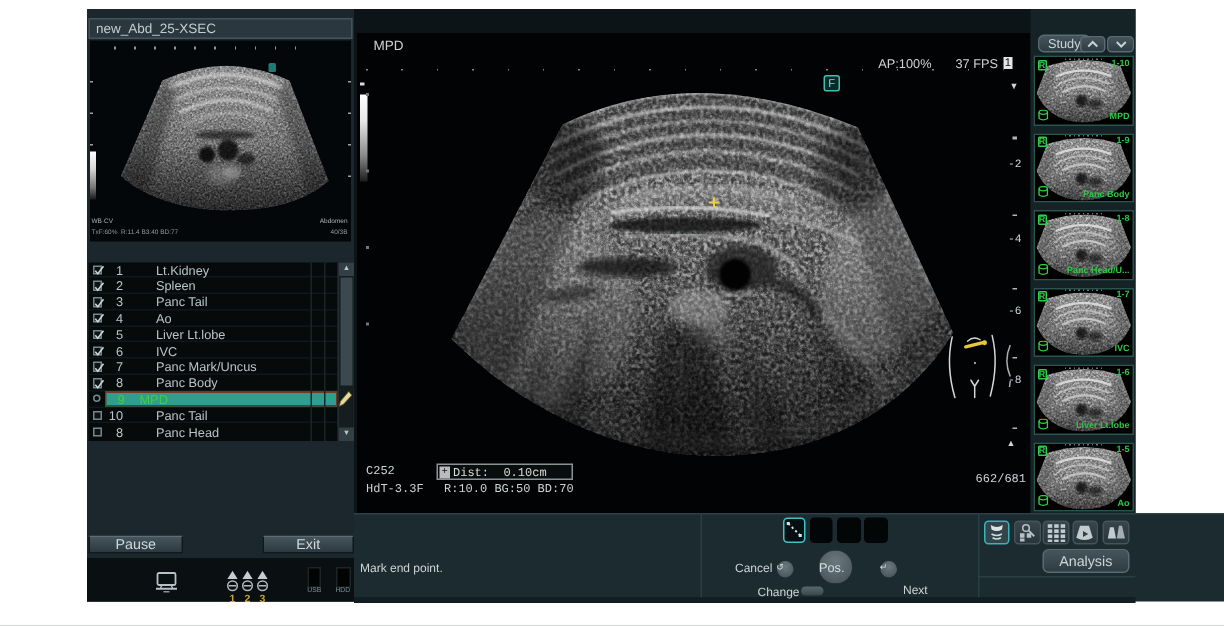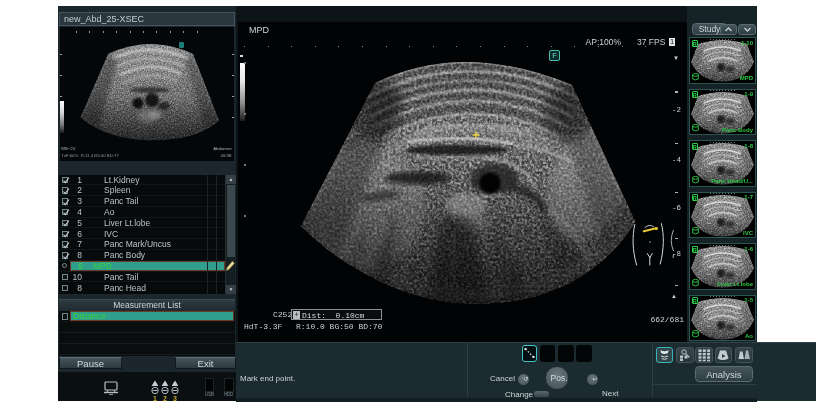--- a/index.html
+++ b/index.html
@@ -41,21 +41,21 @@
   position:absolute;left:5px;top:3.5px;}
 #img{position:absolute;left:180px;top:16px;width:449px;height:320px;background:#010304;overflow:hidden;}
 .wt{position:absolute;color:#cdd4d6;font-size:9px;}
 .mono{font-family:"Liberation Mono",monospace;}
 
 #tb{position:absolute;left:178px;top:336px;width:583px;height:59px;background:#1b2b30;
   border-top:1px solid #2c4248;}
 .tline{position:absolute;background:#2a3f45;}
 .sqr{position:absolute;top:8px;width:15.5px;height:17px;background:#020607;border-radius:3px;}
 .circ{position:absolute;border-radius:50%;background:radial-gradient(circle at 50% 35%,#6b787e,#414e55);
-  color:#d6dee0;text-align:right;}
+  color:#d6dee0;text-align:left;}
 
 #rp{position:absolute;left:629px;top:0;width:70px;height:336px;background:#152327;}
 .rbtn{position:absolute;background:linear-gradient(#45545b,#2e3c43);border:1px solid #5a6b73;
   border-radius:3px;color:#ccd6d9;font-size:8.5px;text-align:center;}
 .thumb{position:absolute;left:2px;width:67px;height:46.5px;background:#000;
   border:1px solid #295450;}
 .gtx{position:absolute;color:#2cc944;font-size:6px;font-weight:bold;}
 .ibtn{position:absolute;top:345.5px;width:17.5px;height:16.5px;background:linear-gradient(#38464c,#28363c);
   border:1px solid #44545a;border-radius:3px;}
 </style>
@@ -216,31 +216,20 @@
             <span class="num">8</span>
             <span class="nm">Panc Head</span>
           </div>
       <div class="vline" style="left:148px;"></div>
       <div class="vline" style="left:157px;"></div>
       <div id="sb">
         <div class="sbtn" style="top:0;">▲</div>
         <div id="sbthumb"></div>
         <div class="sbtn" style="top:110px;">▼</div>
       </div>
-    </div>
-    <div class="hdrbar" style="top:293px;height:11.5px;line-height:11.5px;">Measurement List</div>
-    <div id="ml">
-      <div class="row" style="top:0;height:11.5px;">
-        <span class="cb" style="top:2.5px;"></span>
-        <span class="hl" style="position:absolute;left:11px;top:0.5px;width:164px;height:10px;
-          border:1px solid #6e3a24;font-size:8.5px;line-height:9.5px;padding-left:2px;color:#3bd23f;">Distance</span>
-      </div>
-      <div style="position:absolute;left:0;top:11.5px;width:176px;height:11px;border-bottom:1px solid #131b1d;"></div>
-      <div style="position:absolute;left:0;top:22.5px;width:176px;height:11px;border-bottom:1px solid #131b1d;"></div>
-      <div style="position:absolute;left:0;top:33.5px;width:176px;height:11px;border-bottom:1px solid #131b1d;"></div>
     </div>
     <div class="btn" style="left:1px;top:350.5px;width:63px;">Pause</div>
     <div class="btn" style="left:117px;top:350.5px;width:61px;">Exit</div>
     <div id="lpbot">
       <svg class="abs" style="left:44px;top:9px;" width="18" height="15" viewBox="0 0 18 15">
         <rect x="3" y="1" width="12" height="8" rx="1" fill="none" stroke="#b6c1c5" stroke-width="1.2"></rect>
         <path d="M2,11.5 L16,11.5" stroke="#b6c1c5" stroke-width="1.4"></path>
         <path d="M6,9 L5,11 M12,9 L13,11" stroke="#b6c1c5" stroke-width="1"></path>
         <path d="M7,13.5 L11,13.5" stroke="#8a9599" stroke-width="1"></path>
       </svg>
@@ -451,21 +440,21 @@
     <div class="abs" style="left:437px;top:215.5px;width:2.5px;height:1.5px;background:#aeb6b8;"></div>
     <div class="wt mono" style="left:434px;top:228px;font-size:7.5px;">-8</div>
     <div class="abs" style="left:437px;top:262.5px;width:2.5px;height:1.5px;background:#aeb6b8;"></div>
     <div class="abs" style="left:433px;top:271px;color:#cfd4d6;font-size:6px;">▲</div>
 
     <div class="abs" style="left:6px;top:40px;width:1.5px;height:1.5px;background:#6e787a;"></div>
     <div class="abs" style="left:6px;top:91px;width:1.5px;height:1.5px;background:#6e787a;"></div>
     <div class="abs" style="left:6px;top:142px;width:1.5px;height:1.5px;background:#6e787a;"></div>
     <div class="abs" style="left:6px;top:193px;width:1.5px;height:1.5px;background:#6e787a;"></div>
 
-    <div class="wt mono" style="left:6px;top:288px;font-size:8px;margin-left:29px;">C252</div>
+    <div class="wt mono" style="left:6px;top:288px;font-size:8px;">C252</div>
     <div class="wt mono" style="left:6px;top:299.5px;font-size:8px;">HdT-3.3F</div>
     <div class="abs mono" style="left:53px;top:287px;width:91px;height:11px;border:1px solid #8a9296;background:#0a0d0d;">
       <span class="abs" style="left:1px;top:1px;width:7px;height:8px;background:#b8bcbe;color:#111;font-size:7px;text-align:center;line-height:8px;">+</span>
       <span class="abs" style="left:10px;top:1px;color:#d8dcda;font-size:8px;">Dist:&nbsp;&nbsp;0.10cm</span>
     </div>
     <div class="wt mono" style="left:58px;top:299.5px;font-size:8px;">R:10.0 BG:50 BD:70</div>
     <div class="wt mono" style="left:406px;top:293px;width:40px;text-align:right;font-size:8px;">662/681</div>
   </div>
   <div id="tb">
     <div class="tline" style="left:231px;top:0;width:1px;height:59px;"></div>

